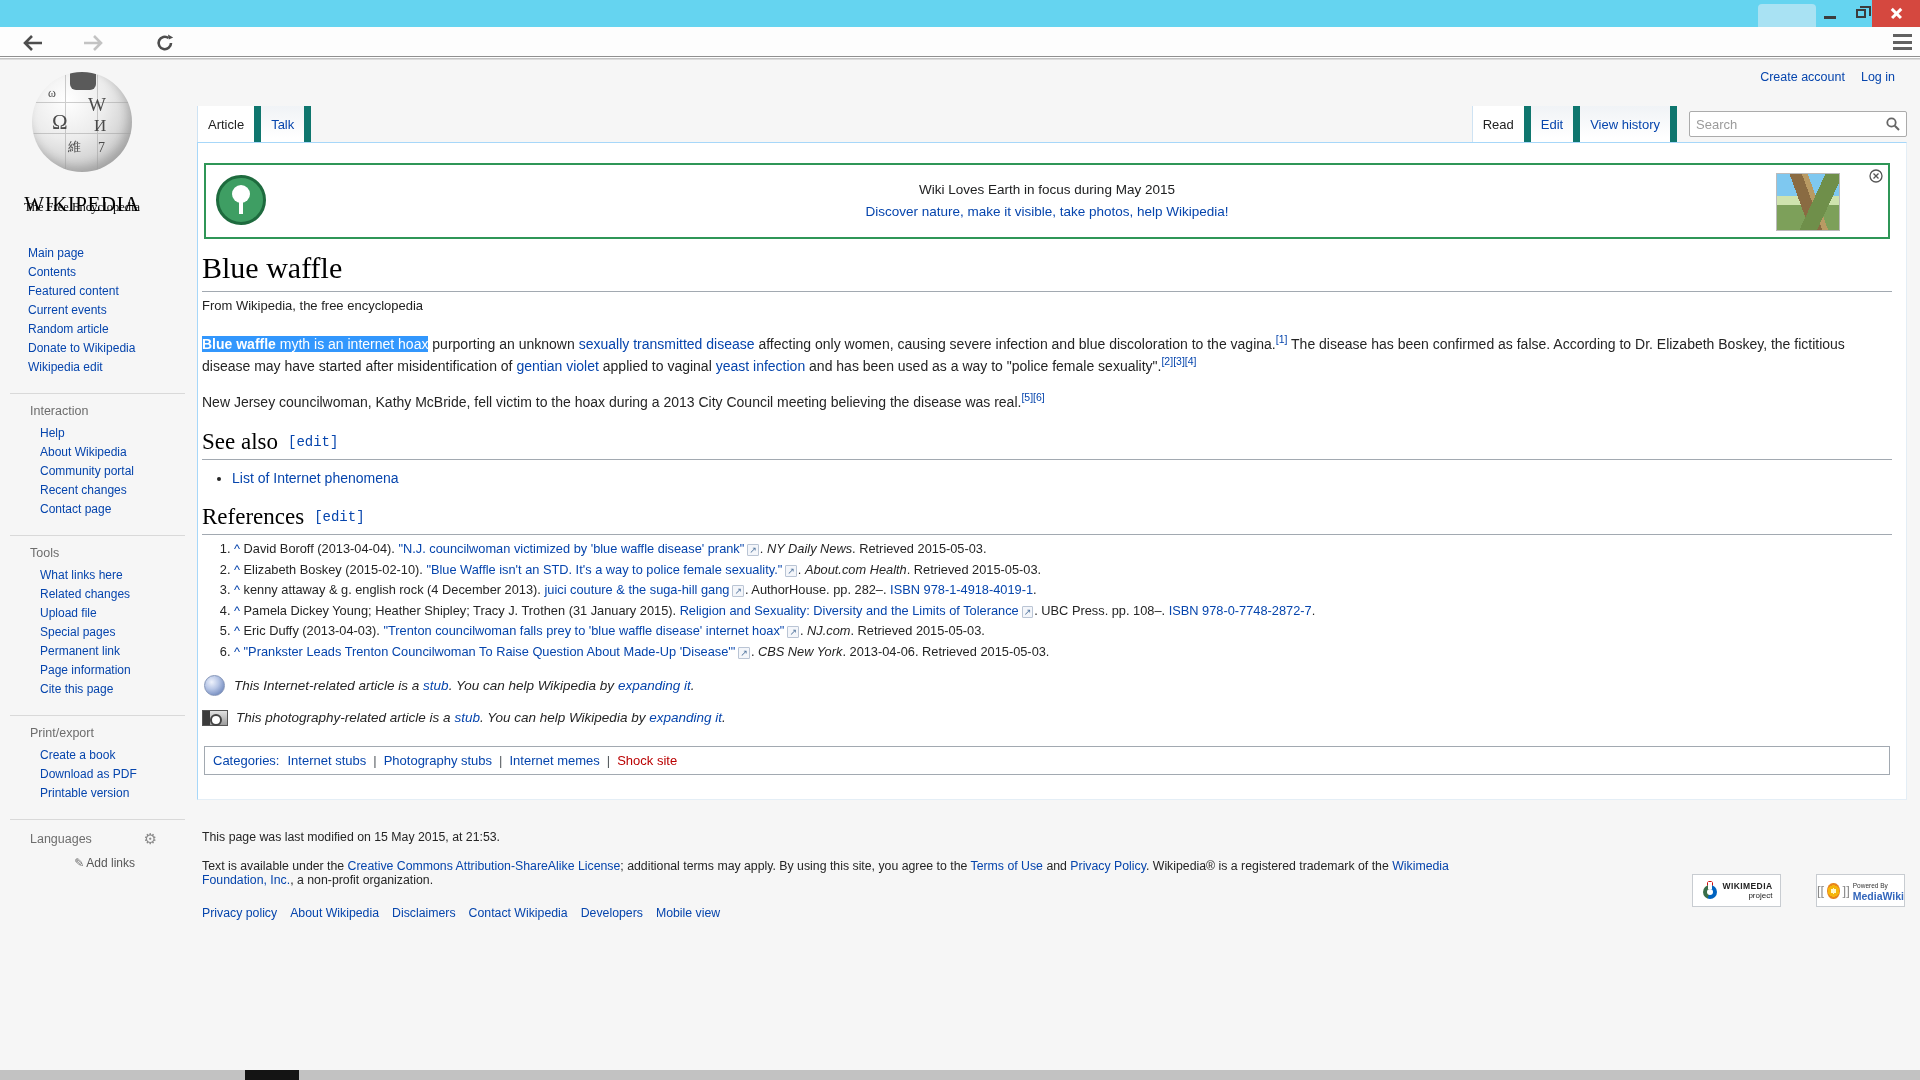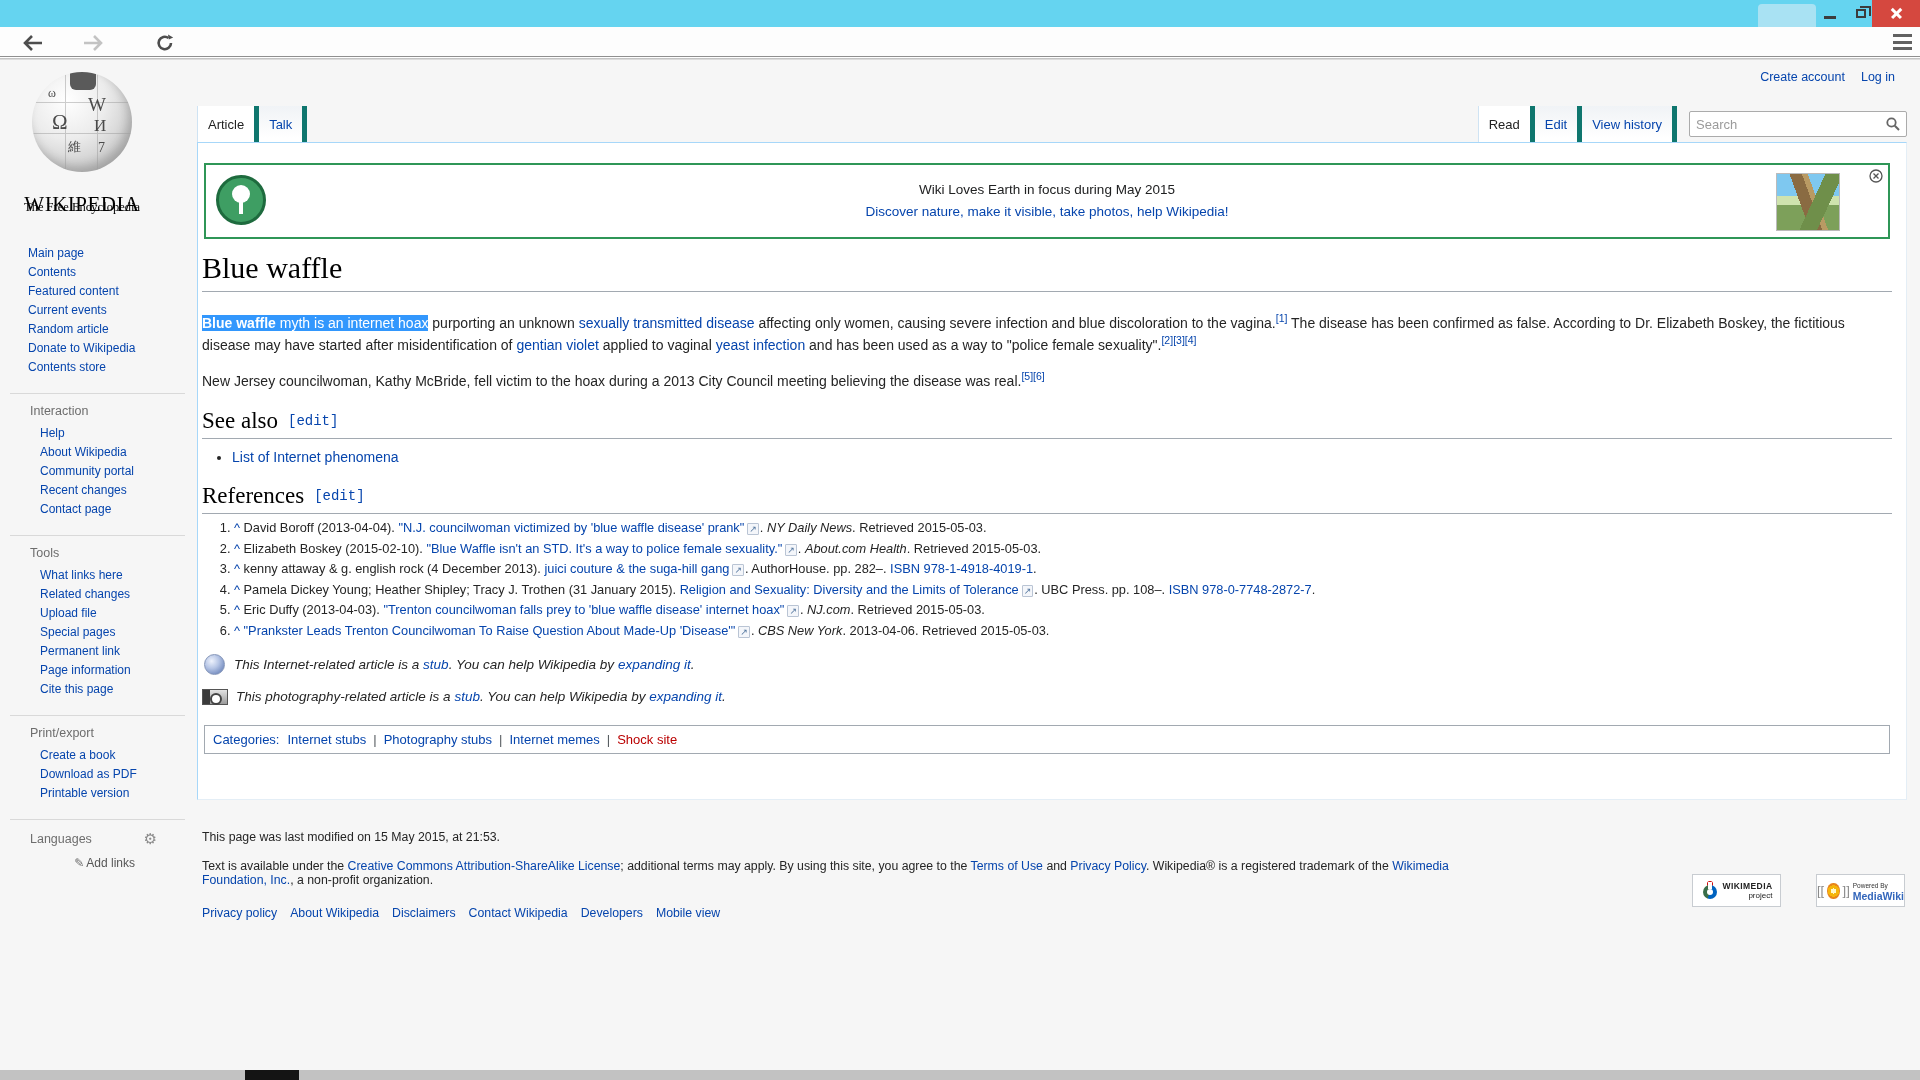--- a/index.html
+++ b/index.html
@@ -79,21 +79,21 @@
   .lang-head { display:flex; align-items:center; justify-content:space-between; padding-right:28px; }
   .gear { color:#8b8b8b; font-size:15px; cursor:pointer; }
   .add-links { display:block; text-align:right; padding-right:62px; color:#565656; line-height:18px; cursor:pointer; }
   .add-links .pencil { margin-right:2px; color:#6a6a6a; }
 
   
   .tabs-row { position:absolute; top:42px; left:197px; right:13px; height:40px; }
   .tabs-left { position:absolute; left:0; bottom:0; display:flex; }
   .tabs-right { position:absolute; right:230px; bottom:0; display:flex;padding-left:8px; }
   .tab { font-size:13px; padding:11px 10px 10px; color:#0645ad; cursor:pointer;
-    background:linear-gradient(to bottom,#f0f3f6 0%,#ffffff 90%); border-right:5px solid #0f766e; }
+    background:linear-gradient(to bottom,#f0f3f6 0%,#ffffff 90%); border-right:7px solid #0f766e; }
   .tab:first-child { border-left:1px solid #cfe3f3; }
   .tab.active { color:#222; background:#fff; }
   .searchbox { position:absolute; right:0; bottom:5px; width:218px; height:26px; background:#fff;
     border:1px solid #ababab; border-radius:2px; display:flex; align-items:center; }
   .searchbox input { flex:1; border:none; outline:none; font-size:13px; padding:0 6px; color:#222;
     font-family:"Liberation Sans",sans-serif; background:transparent; }
   .searchbox input::placeholder { color:#9b9b9b; }
   .search-ico { width:26px; display:flex; align-items:center; justify-content:center; cursor:pointer; }
 
   
@@ -251,21 +251,21 @@
       <div class="wordmark">WIKIPEDIA</div>
       <div class="tagline">The Free Encyclopedia</div>
       <div class="sb-nav">
         <div>
             <a class="sb-link">Main page</a>
             <a class="sb-link">Contents</a>
             <a class="sb-link">Featured content</a>
             <a class="sb-link">Current events</a>
             <a class="sb-link">Random article</a>
             <a class="sb-link">Donate to Wikipedia</a>
-            <a class="sb-link">Contents store</a>
+            <a class="sb-link">Wikipedia edit</a>
           </div>
         <div>
             <div class="sb-heading">Interaction</div>
             <div class="sb-links">
               <a class="sb-link">Help</a>
               <a class="sb-link">About Wikipedia</a>
               <a class="sb-link">Community portal</a>
               <a class="sb-link">Recent changes</a>
               <a class="sb-link">Contact page</a>
             </div>
@@ -326,20 +326,21 @@
         <span class="banner-photo"></span>
         <span class="banner-close">
           <svg width="14" height="14" viewBox="0 0 14 14">
             <circle cx="7" cy="7" r="6" stroke="#555" stroke-width="1.3" fill="#fff"></circle>
             <path d="M4.5 4.5 L9.5 9.5 M9.5 4.5 L4.5 9.5" stroke="#555" stroke-width="1.3"></path>
             </svg>
         </span>
       </div>
 
       <h1 class="mw-h1">Blue waffle</h1>
+      <div class="site-sub">From Wikipedia, the free encyclopedia</div>
 
       <p class="mw-p"><span class="sg-hlb">Blue waffle</span><span class="sg-hl"> myth is an internet hoax</span><span class="sg-p"> purporting an unknown </span><span class="sg-a">sexually transmitted disease</span><span class="sg-p"> affecting only women, causing severe infection and blue discoloration to the vagina.</span><sup class="sg-sup">[1]</sup><span class="sg-p"> The disease has been confirmed as false. According to Dr. Elizabeth Boskey, the fictitious disease may have started after misidentification of </span><span class="sg-a">gentian violet</span><span class="sg-p"> applied to vaginal </span><span class="sg-a">yeast infection</span><span class="sg-p"> and has been used as a way to "police female sexuality".</span><sup class="sg-sup">[2]</sup><sup class="sg-sup">[3]</sup><sup class="sg-sup">[4]</sup></p>
       <p class="mw-p second"><span class="sg-p">New Jersey councilwoman, Kathy McBride, fell victim to the hoax during a 2013 City Council meeting believing the disease was real.</span><sup class="sg-sup">[5]</sup><sup class="sg-sup">[6]</sup></p>
 
       <h2 class="mw-h2"><span>See also</span><a class="edit-link">[edit]</a></h2>
       <ul class="see-list">
           <li><a>List of Internet phenomena</a></li>
         </ul>
 
       <h2 class="mw-h2"><span>References</span><a class="edit-link">[edit]</a></h2>

